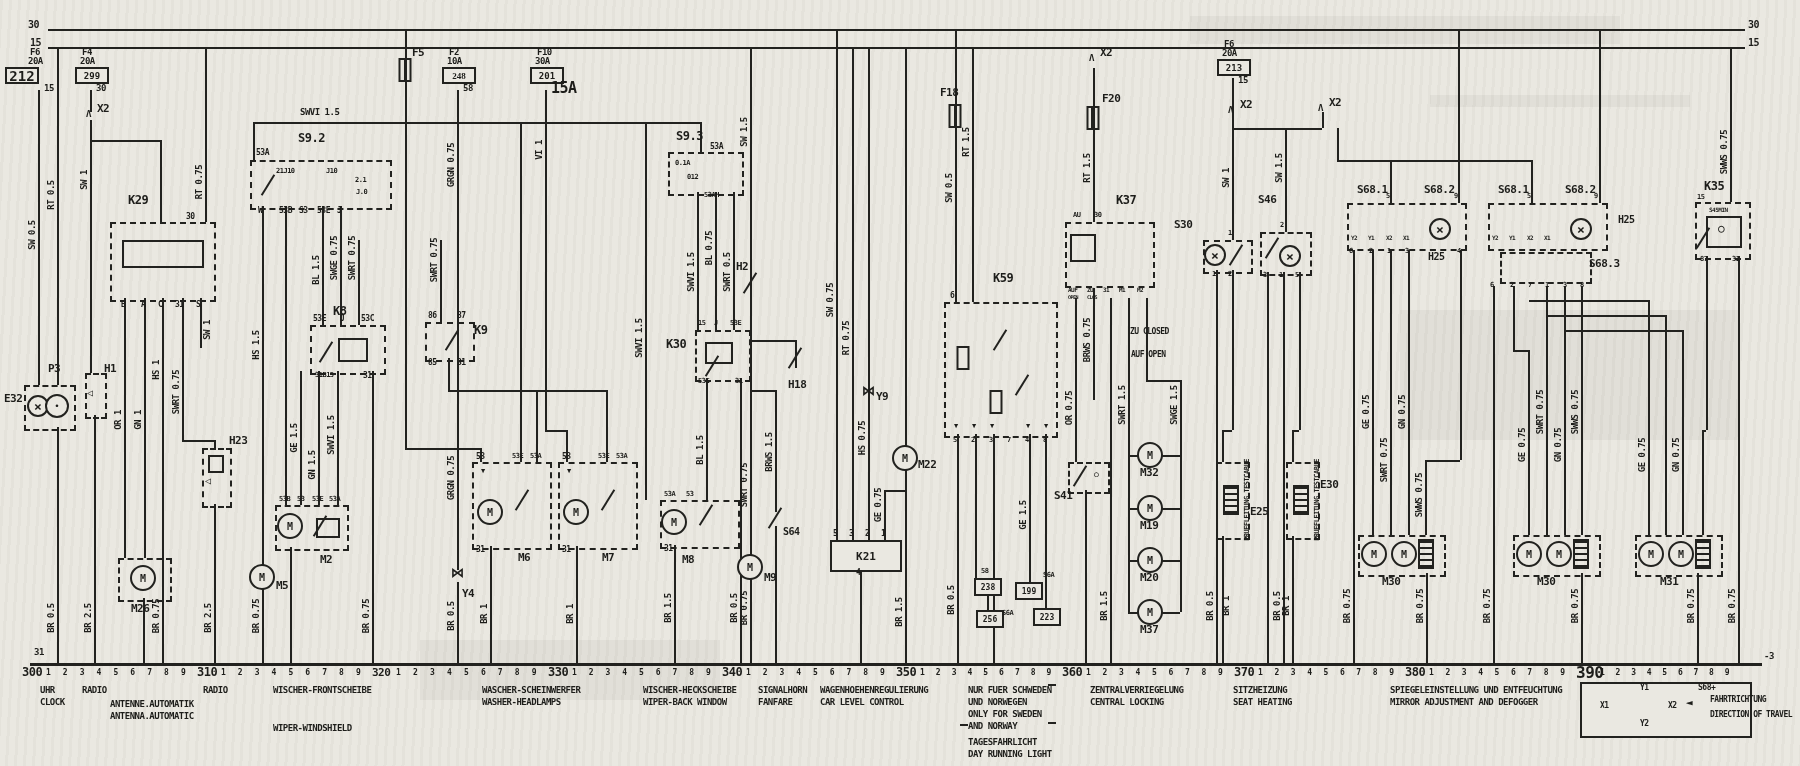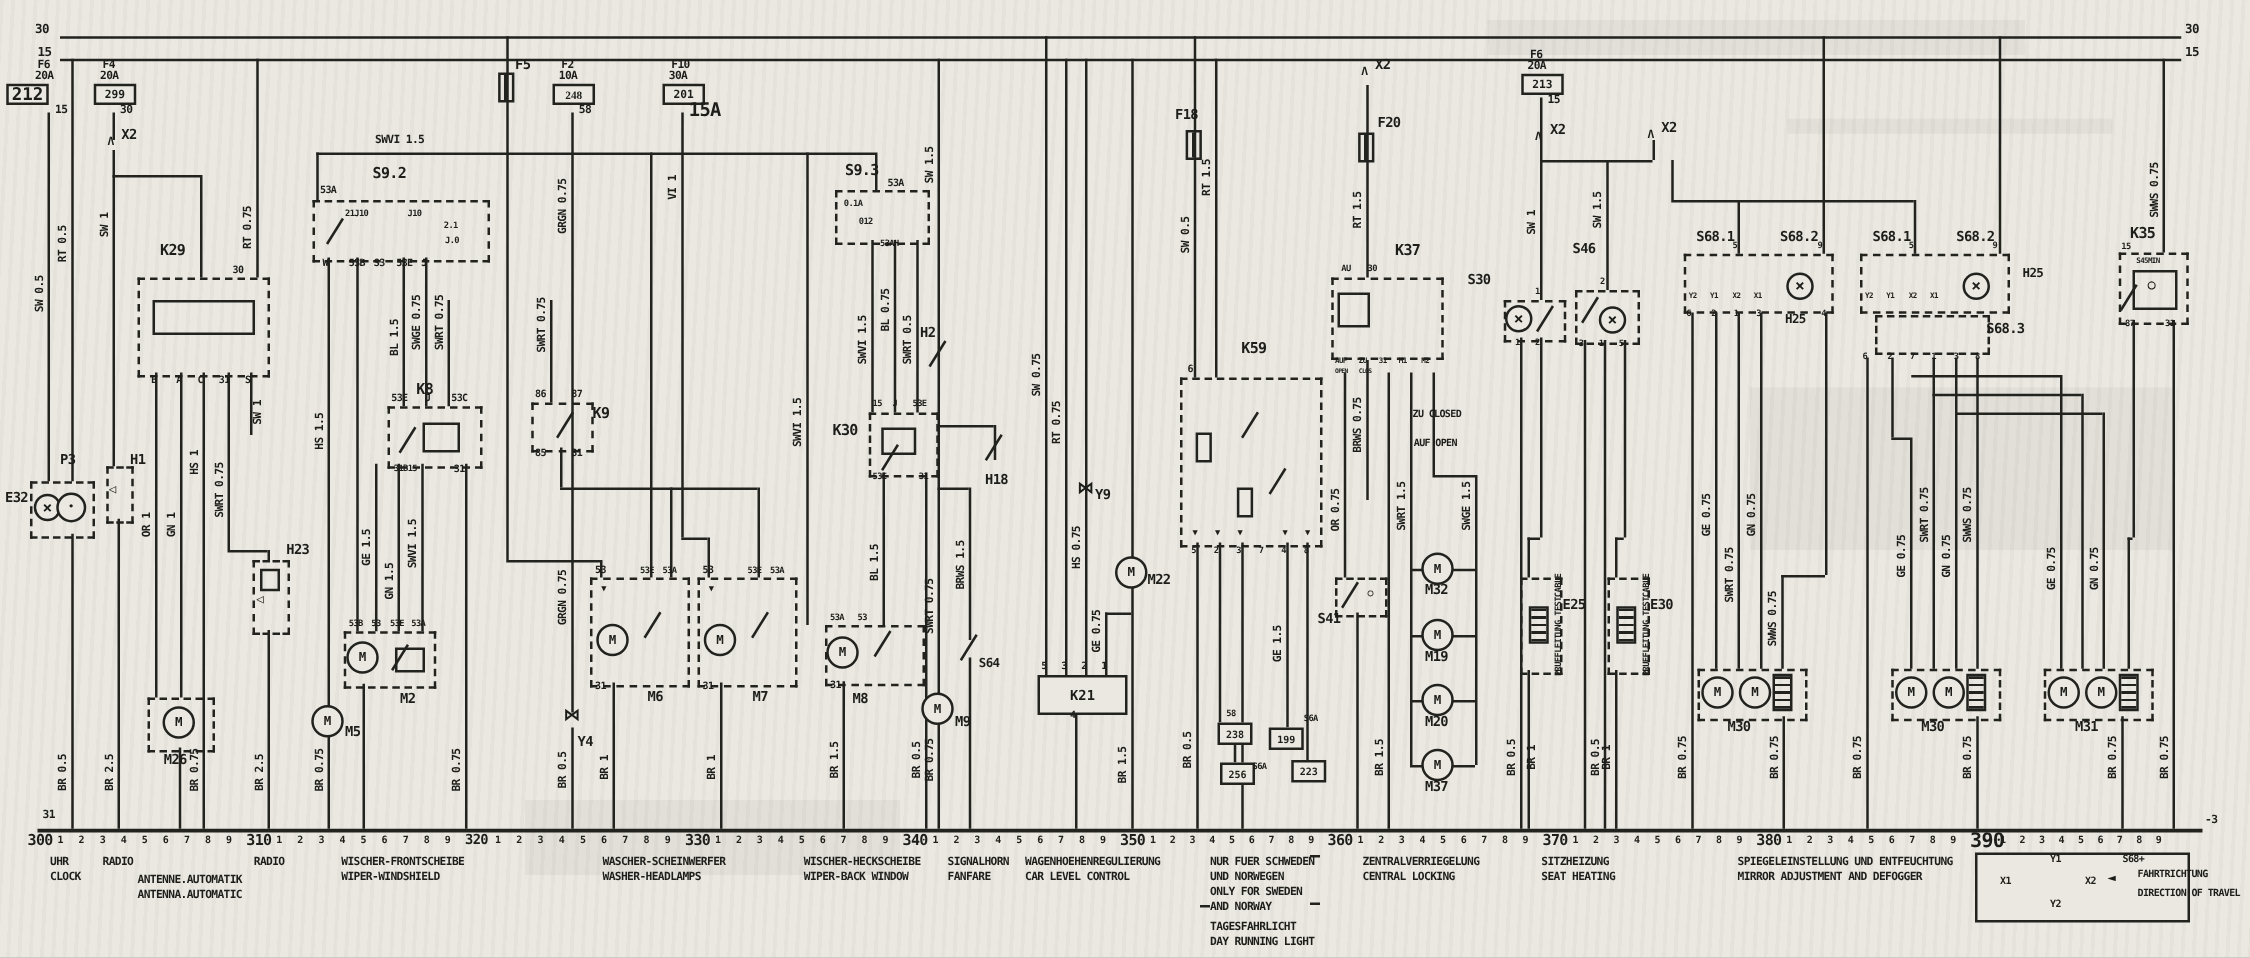--- a/index.html
+++ b/index.html
@@ -347,21 +347,21 @@
     <div class="t" style="left: 1140px; top: 629px; font-size: 11px;">M37</div>
     <div class="t" style="left: 1174px; top: 224px; font-size: 11px;">S30</div>
     <div class="t" style="left: 1228px; top: 233px; font-size: 7px;">1</div>
     <div class="t" style="left: 1212px; top: 274px; font-size: 7px;">1</div>
     <div class="t" style="left: 1228px; top: 274px; font-size: 7px;">2</div>
     <div class="t" style="left: 1258px; top: 199px; font-size: 11px;">S46</div>
     <div class="t" style="left: 1280px; top: 225px; font-size: 7px;">2</div>
     <div class="t" style="left: 1263px; top: 275px; font-size: 7px;">3</div>
     <div class="t" style="left: 1279px; top: 275px; font-size: 7px;">1</div>
     <div class="t" style="left: 1295px; top: 275px; font-size: 7px;">5</div>
-    <div class="t" style="left: 1250px; top: 484px; font-size: 11px;">E25</div>
+    <div class="t" style="left: 1250px; top: 511px; font-size: 11px;">E25</div>
     <div class="t" style="left: 1320px; top: 484px; font-size: 11px;">E30</div>
     <div class="t" style="left: 1357px; top: 189px; font-size: 11px;">S68.1</div>
     <div class="t" style="left: 1424px; top: 189px; font-size: 11px;">S68.2</div>
     <div class="t" style="left: 1498px; top: 189px; font-size: 11px;">S68.1</div>
     <div class="t" style="left: 1565px; top: 189px; font-size: 11px;">S68.2</div>
     <div class="t" style="left: 1589px; top: 263px; font-size: 11px;">S68.3</div>
     <div class="t" style="left: 1351px; top: 237px; font-size: 6px;">Y2</div>
     <div class="t" style="left: 1368px; top: 237px; font-size: 6px;">Y1</div>
     <div class="t" style="left: 1386px; top: 237px; font-size: 6px;">X2</div>
     <div class="t" style="left: 1403px; top: 237px; font-size: 6px;">X1</div>
@@ -675,21 +675,21 @@
     <div class="t" style="left: 1693.49px; top: 672px; font-size: 8px;">7</div>
     <div class="t" style="left: 1709.07px; top: 672px; font-size: 8px;">8</div>
     <div class="t" style="left: 1724.65px; top: 672px; font-size: 8px;">9</div>
     <div class="t" style="left: 40px; top: 690px; font-size: 9px;">UHR</div>
     <div class="t" style="left: 40px; top: 702px; font-size: 9px;">CLOCK</div>
     <div class="t" style="left: 82px; top: 690px; font-size: 9px;">RADIO</div>
     <div class="t" style="left: 110px; top: 704px; font-size: 9px;">ANTENNE.AUTOMATIK</div>
     <div class="t" style="left: 110px; top: 716px; font-size: 9px;">ANTENNA.AUTOMATIC</div>
     <div class="t" style="left: 203px; top: 690px; font-size: 9px;">RADIO</div>
     <div class="t" style="left: 273px; top: 690px; font-size: 9px;">WISCHER-FRONTSCHEIBE</div>
-    <div class="t" style="left: 273px; top: 702px; font-size: 9px; text-align: center;">WIPER-WINDSHIELD</div>
+    <div class="t" style="left: 273px; top: 728px; font-size: 9px; text-align: center;">WIPER-WINDSHIELD</div>
     <div class="t" style="left: 482px; top: 690px; font-size: 9px;">WASCHER-SCHEINWERFER</div>
     <div class="t" style="left: 482px; top: 702px; font-size: 9px;">WASHER-HEADLAMPS</div>
     <div class="t" style="left: 643px; top: 690px; font-size: 9px;">WISCHER-HECKSCHEIBE</div>
     <div class="t" style="left: 643px; top: 702px; font-size: 9px;">WIPER-BACK WINDOW</div>
     <div class="t" style="left: 758px; top: 690px; font-size: 9px;">SIGNALHORN</div>
     <div class="t" style="left: 758px; top: 702px; font-size: 9px;">FANFARE</div>
     <div class="t" style="left: 820px; top: 690px; font-size: 9px;">WAGENHOEHENREGULIERUNG</div>
     <div class="t" style="left: 820px; top: 702px; font-size: 9px;">CAR LEVEL CONTROL</div>
     <div class="t" style="left: 968px; top: 690px; font-size: 9px;">NUR FUER SCHWEDEN</div>
     <div class="t" style="left: 968px; top: 702px; font-size: 9px;">UND NORWEGEN</div>

